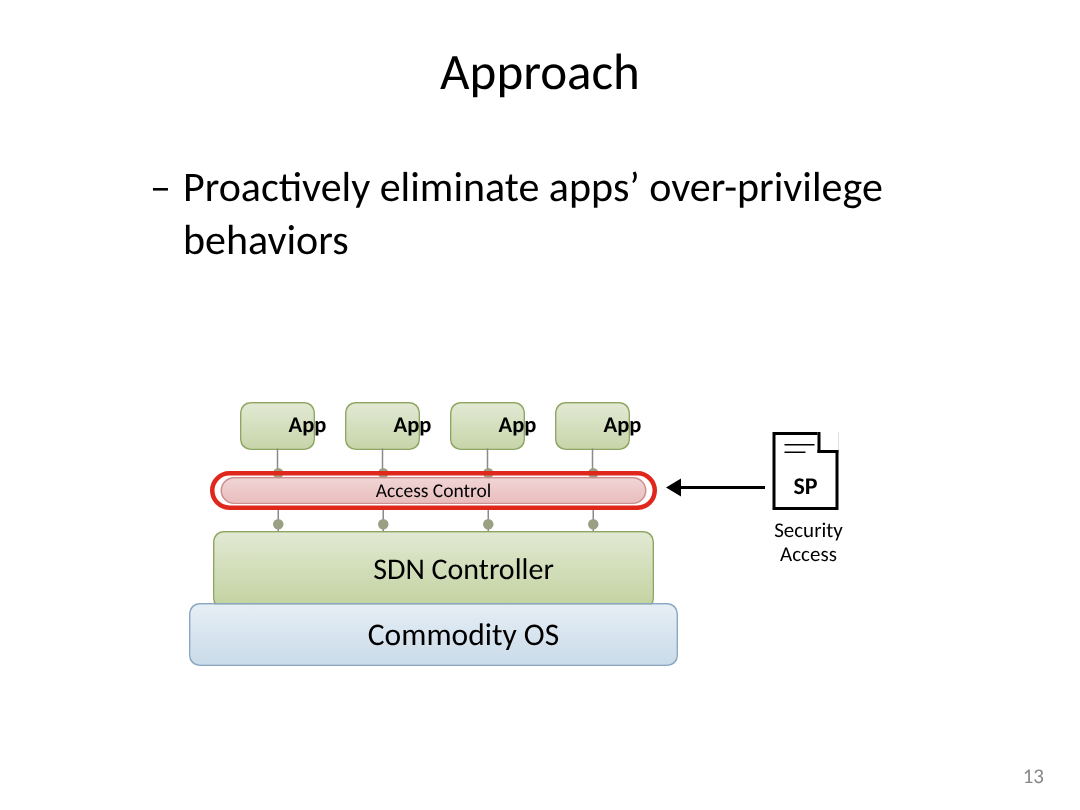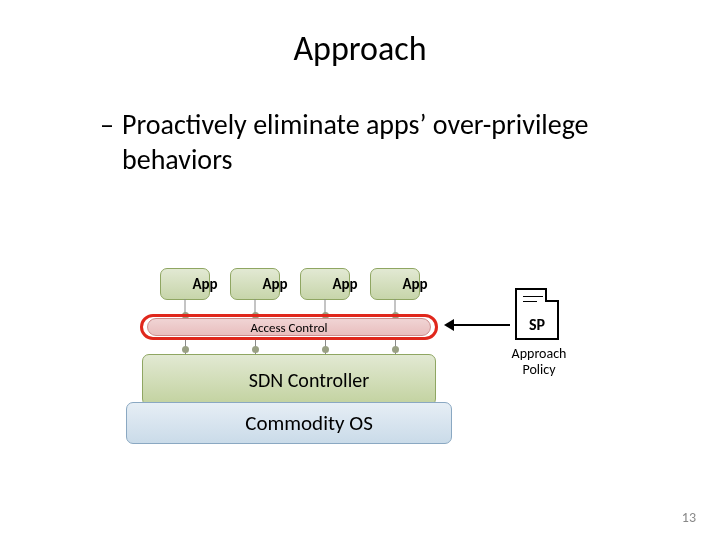--- a/index.html
+++ b/index.html
@@ -74,17 +74,17 @@
 
     <div class="box sdn">SDN Controller</div>
     <div class="box os">Commodity OS</div>
 
     <div class="arrow"></div>
 
     <div class="sp-doc">
       <div class="sp-lines"></div>
       <div class="sp-text">SP</div>
     </div>
-    <div class="sp-caption">Approach Policy</div>
+    <div class="sp-caption">Security Access</div>
   </div>
 
   <div class="pgnum">13</div>
 </div>
 
 </body></html>

